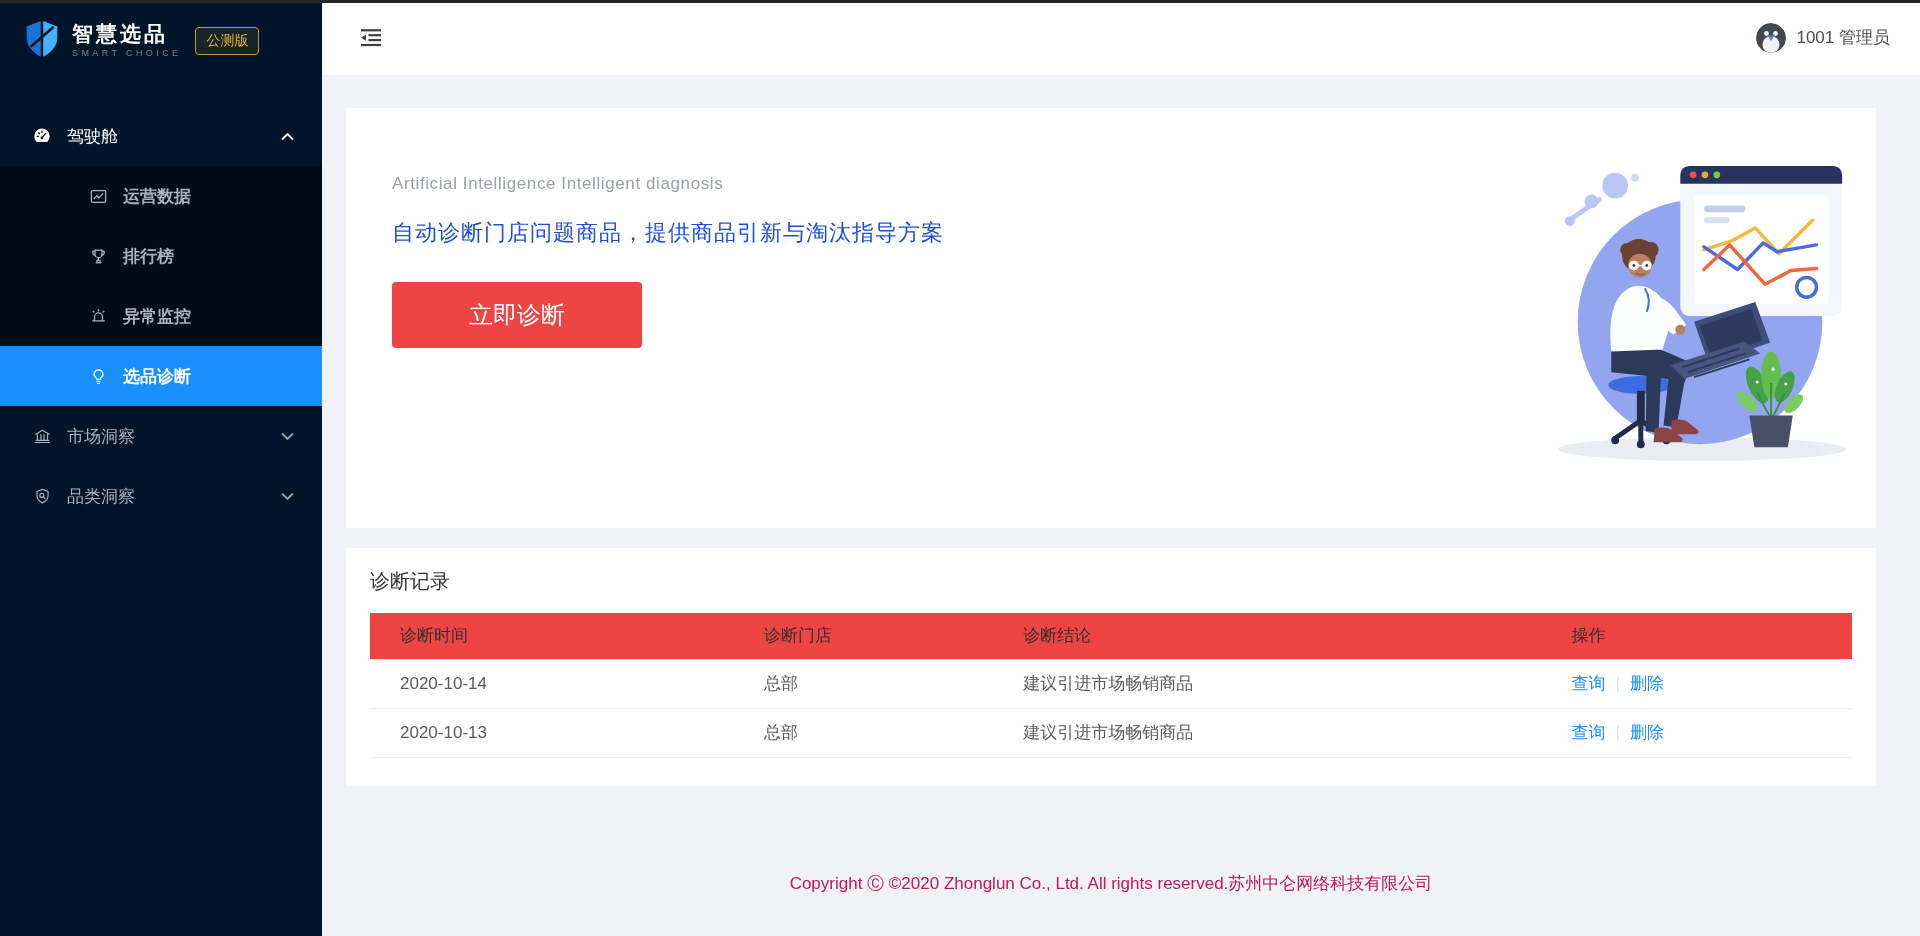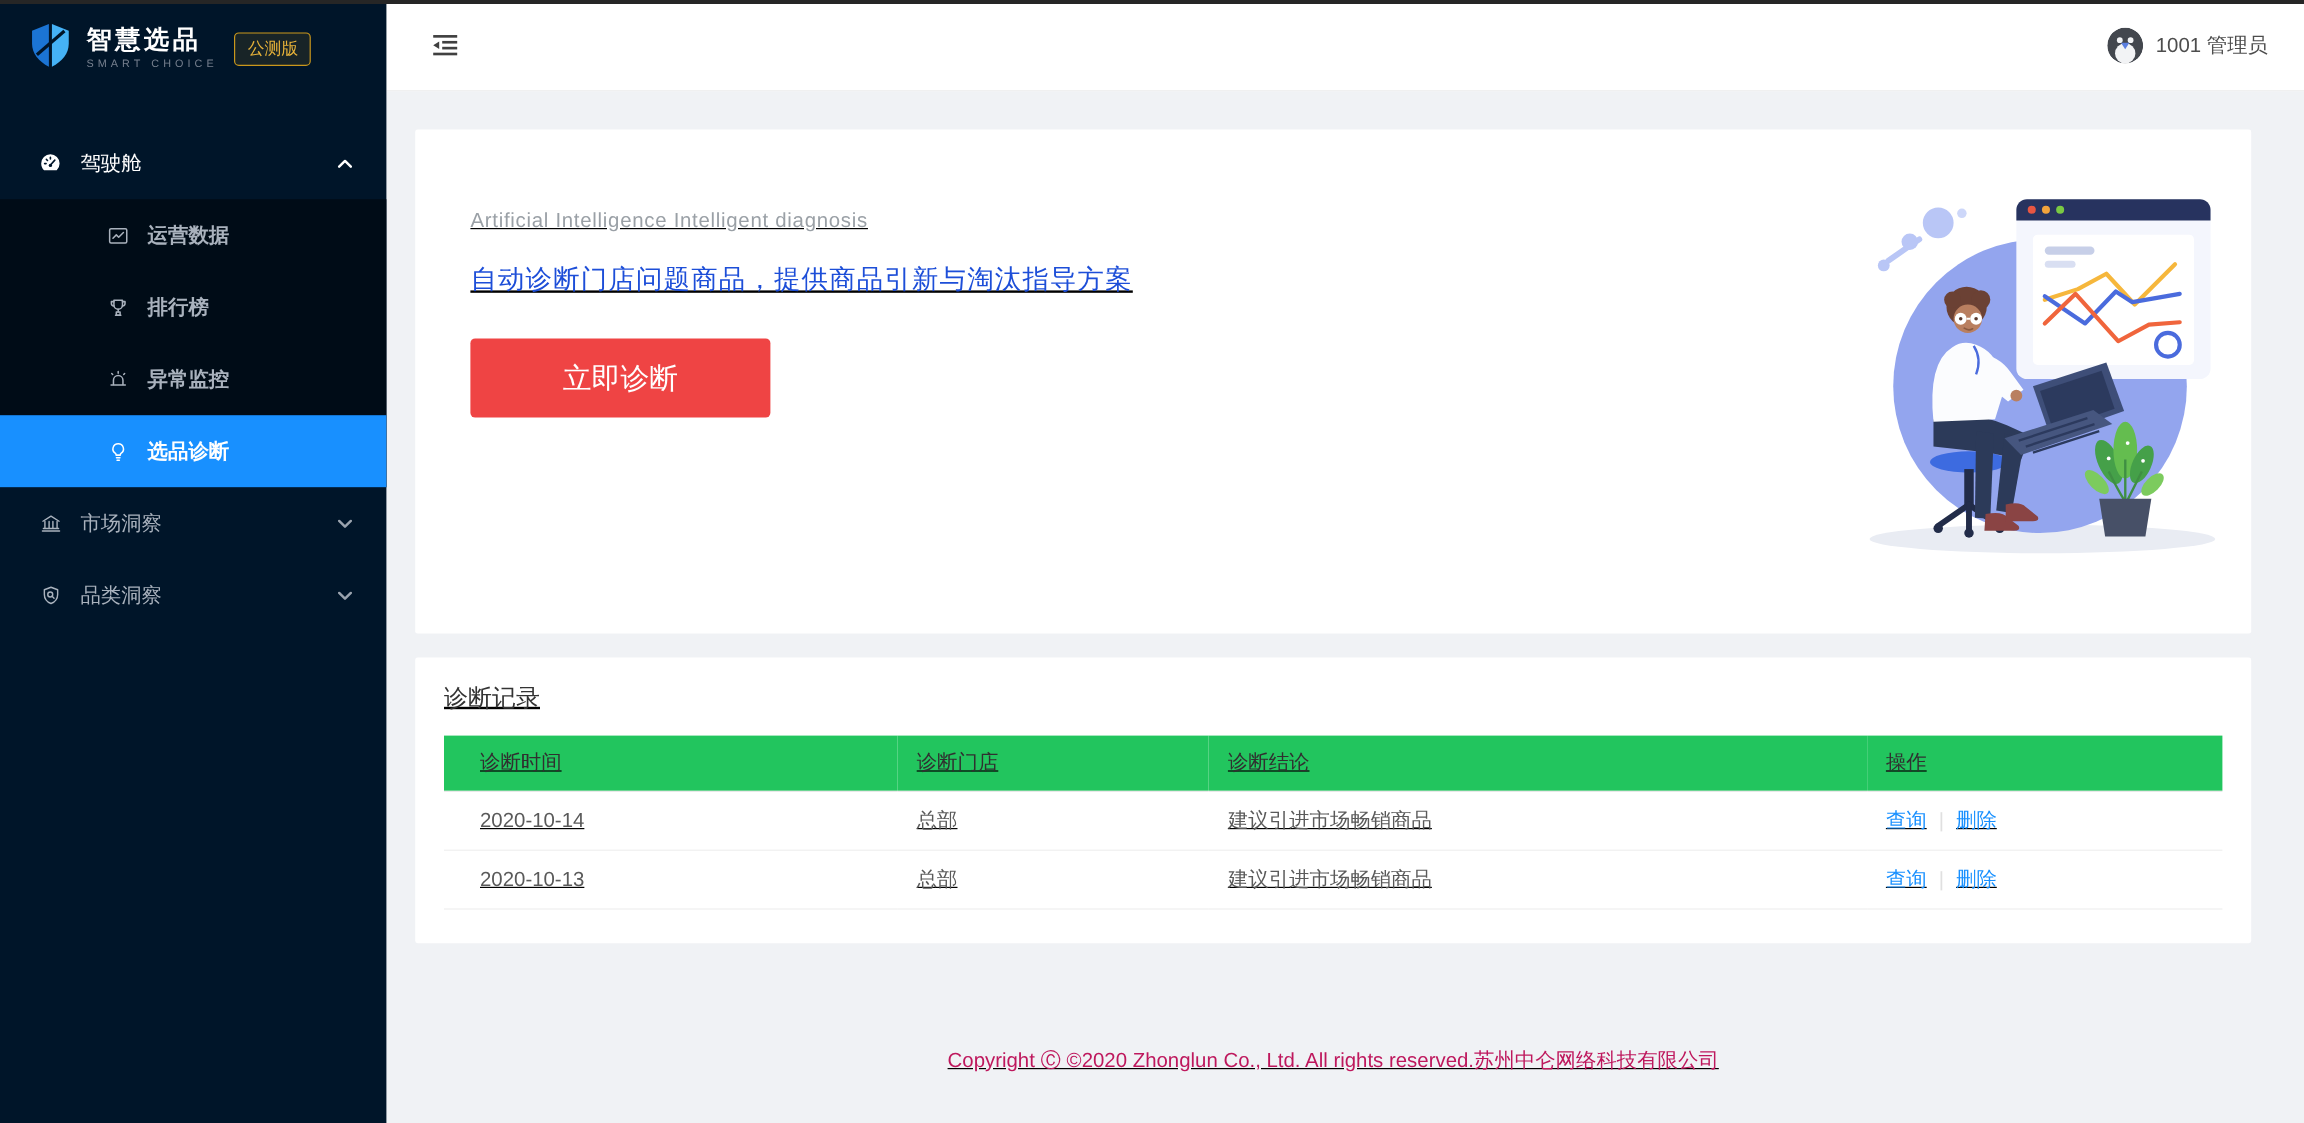--- a/index.html
+++ b/index.html
@@ -26,35 +26,35 @@
   .open-parent .chev { color:#ffffff; }
 
   
   .main { flex:1; display:flex; flex-direction:column; height:936px; background:#f0f2f5; }
   .header { height:76px; flex:none; background:#ffffff; display:flex; align-items:center; justify-content:space-between; padding:0 30px 0 34px; border-bottom:1px solid #f0f0f0;text-align:center; }
   .fold-btn { width:30px; height:30px; display:flex; align-items:center; justify-content:center; cursor:pointer; }
   .user-area { display:flex; align-items:center; gap:10px; cursor:pointer; }
   .user-name { font-size:17px; color:#4d4d4d; }
   .avatar { width:30px; height:30px; border-radius:50%; overflow:hidden; flex:none; }
 
-  .content { flex:1; padding:32px 44px 0 24px;text-decoration:underline; }
+  .content { flex:1; padding:32px 44px 0 24px; }
 
   
   .banner { position:relative; background:#ffffff; height:420px; border-radius:2px; padding-left:46px; overflow:hidden; }
   .banner-eyebrow { padding-top:66px; color:#9aa0a6; font-size:17px; letter-spacing:0.6px; }
   .banner-title { margin-top:8px; font-size:58px; font-weight:bold; color:#1f1f1f; letter-spacing:1px; }
   .banner-sub { margin-top:24px; font-size:22px; color:#1d4ed8; letter-spacing:1px; }
   .banner-btn { margin-top:34px; width:250px; height:66px; background:#ef4444; color:#ffffff; font-size:24px; border:none; border-radius:4px; cursor:pointer; font-family:inherit; }
   .illustration { position:absolute; right:26px; top:48px; width:296px; height:308px; }
 
   
   .records { background:#ffffff; margin-top:20px; border-radius:2px; padding:20px 24px 28px 24px; }
   .records-title { font-size:20px; color:#333333; }
   table.rec { width:100%; border-collapse:collapse; table-layout:fixed; margin-top:18px; font-size:17px; }
-  table.rec th { background:#22c55e; text-align:left; font-weight:normal; color:#303030; height:46px; padding:0 16px; border-bottom:1px solid #e9e9e9; }
+  table.rec th { background:#ef4444; text-align:left; font-weight:normal; color:#303030; height:46px; padding:0 16px; border-bottom:1px solid #e9e9e9; }
   table.rec td { height:49px; padding:0 16px; color:#5a5a5a; border-bottom:1px solid #efefef; }
   table.rec th.c1, table.rec td.c1 { padding-left:30px; }
   .col-time { width:25.5%; } .col-store { width:17.5%; } .col-concl { width:37%; } .col-act { width:20%; }
   .link { color:#1890ff; text-decoration:none; cursor:pointer; }
   .link-sep { color:#e0e0e0; margin:0 10px; }
 
   .footer { text-align:center; color:#be185d; font-size:17px; margin-top:86px; }
 </style>
 </head>
 <body>

